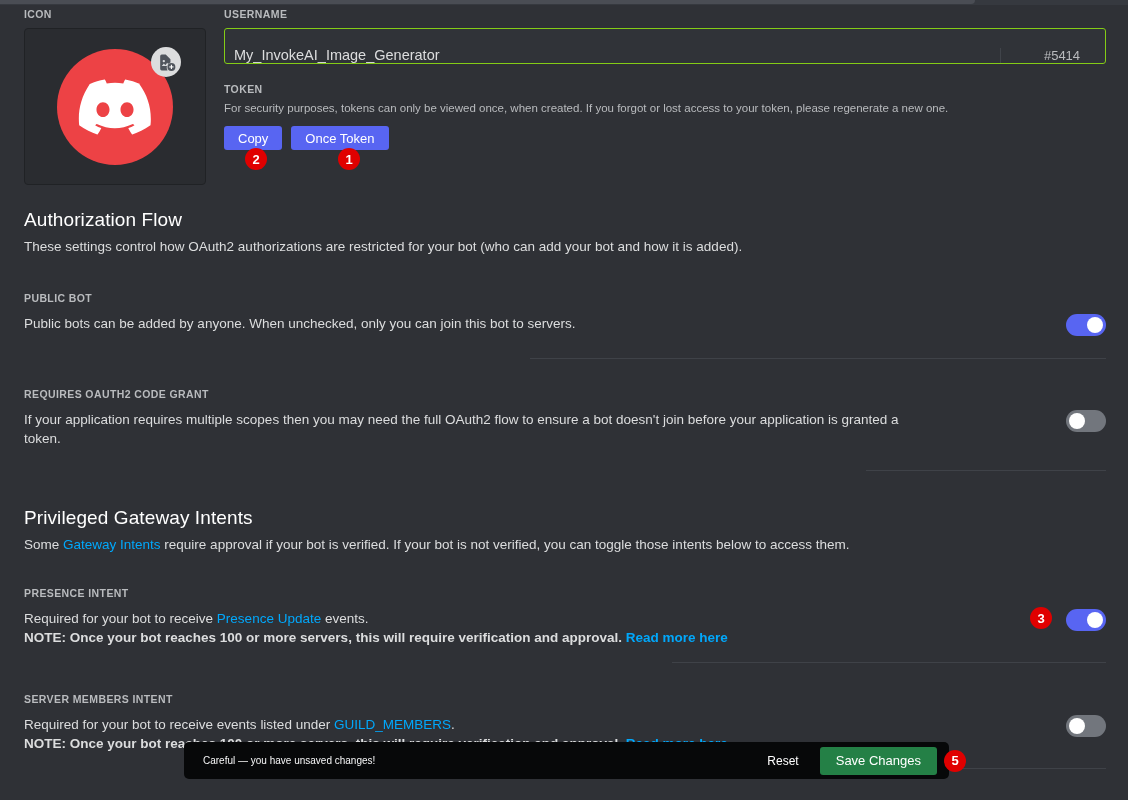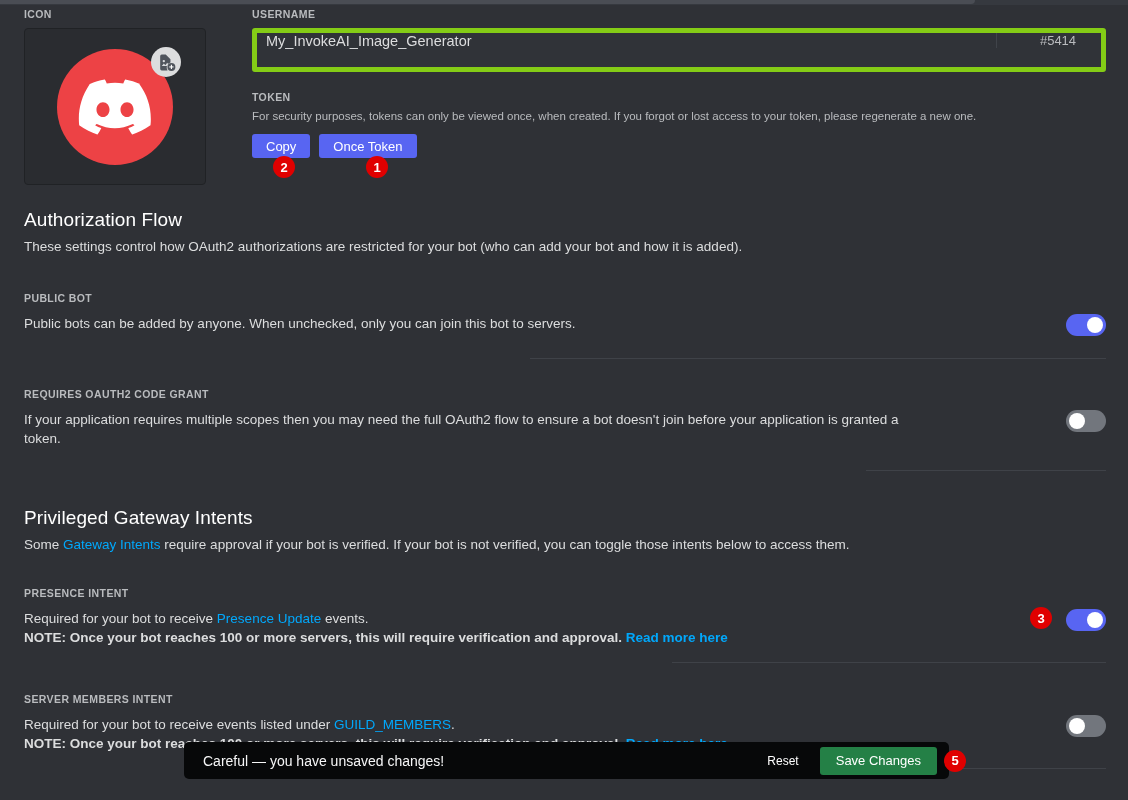--- a/index.html
+++ b/index.html
@@ -36,21 +36,21 @@
     top: 5px; left: 0;
     width: 1128px;
     height: 795px;
     background: #2f3136;
   }
 
   
   .top-row {
     display: flex;
     padding: 3px 22px 0 24px;
-    gap: 44px;
+    gap: 16px;
   }
   .field-label {
     font-size: 10.5px;
     font-weight: bold;
     letter-spacing: 0.4px;
     color: #b9bbbe;
     text-transform: uppercase;
     margin-bottom: 8px;
   }
   .icon-col { width: 184px; flex: 0 0 184px; }
@@ -83,23 +83,23 @@
     border-radius: 50%;
     background: #dcddde;
     display: flex;
     align-items: center;
     justify-content: center;
   }
 
   .right-col { flex: 1 1 auto; min-width: 0; }
   .username-input {
     display: flex;
-    align-items: flex-start;
+    align-items: flex-end;
     background: #303338;
-    border: 5px solid #84cc16;
+    border: 1px solid #84cc16;
     border-radius: 3px;
     height: 34px;
   }
   .username-value {
     flex: 1 1 auto;
     display: flex;
     align-items: center;
     padding-left: 9px;
     font-size: 14.5px;
     color: #dcddde;
@@ -235,21 +235,21 @@
     height: 37px;
     background: #070809;
     border-radius: 5px;
     display: flex;
     align-items: center;
     padding: 0 12px 0 19px;
     z-index: 30;
     box-sizing: border-box;
   }
   .unsaved-text {
-    font-size: 14px;
+    font-size: 10px;
     color: #f6f6f7;
     flex: 1 1 auto;
   }
   .reset-btn {
     background: transparent;
     border: none;
     color: #fff;
     font-family: "Liberation Sans", sans-serif;
     font-size: 12px;
     cursor: pointer;

